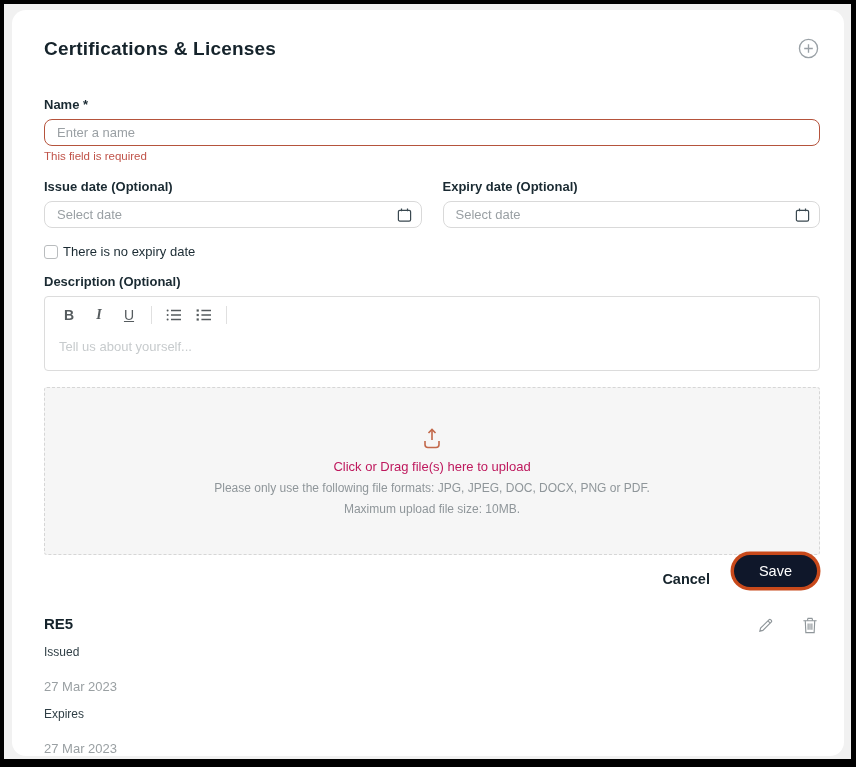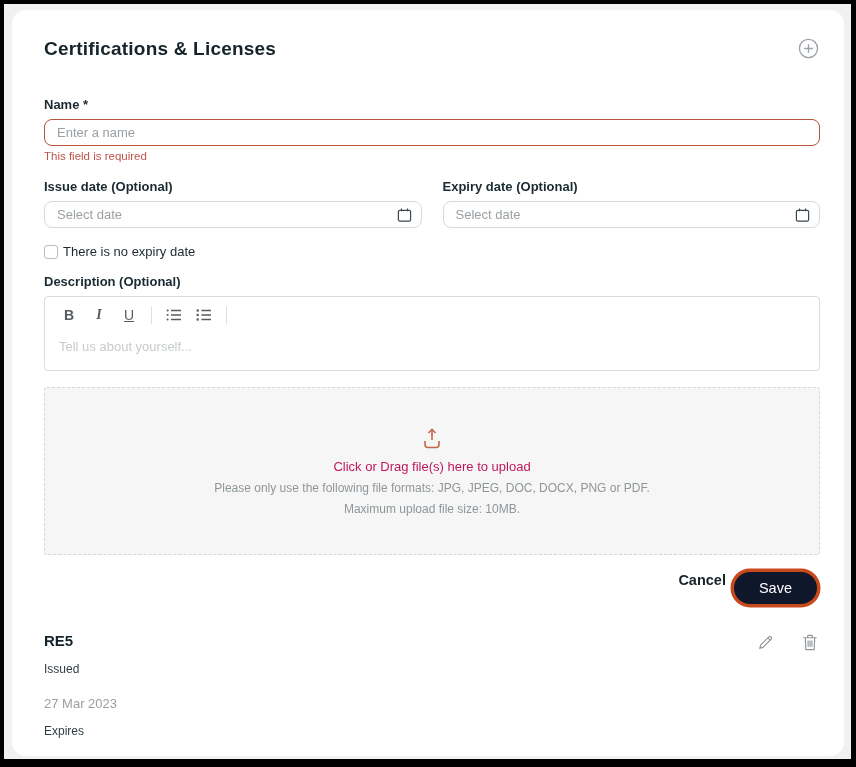--- a/index.html
+++ b/index.html
@@ -104,22 +104,22 @@
     border: 1px dashed #d6d6d6; border-radius: 3px;
     display: flex; flex-direction: column; align-items: center; justify-content: center;
     gap: 4px; cursor: pointer;
   }
   .upload-icon { color: #c2684a; margin-bottom: 4px; display: flex; }
   .upload-title { font-size: 13px; color: #be185d; }
   .upload-sub { font-size: 12px; color: #8f969a; margin-top: 3px; }
 
   
   .actions-row {
-    display: flex; justify-content: flex-end; align-items: flex-start;
-    gap: 8px; margin-top: 17px;
+    display: flex; justify-content: flex-end; align-items: flex-end;
+    gap: 24px; 
   }
   .cancel-btn {
     border: none; background: transparent; cursor: pointer;
     font-size: 14.5px; font-weight: 700; color: #15232b;
     font-family: "Liberation Sans", sans-serif;
   }
   .save-btn {
     border: none; cursor: pointer;
     background: #0f172a; color: #ffffff;
     font-size: 14.5px; font-weight: 500;

